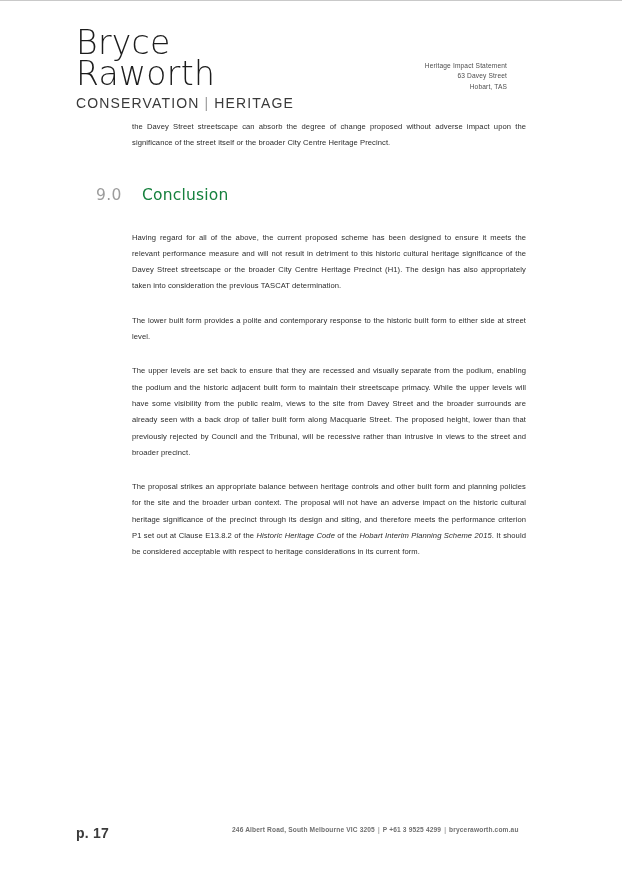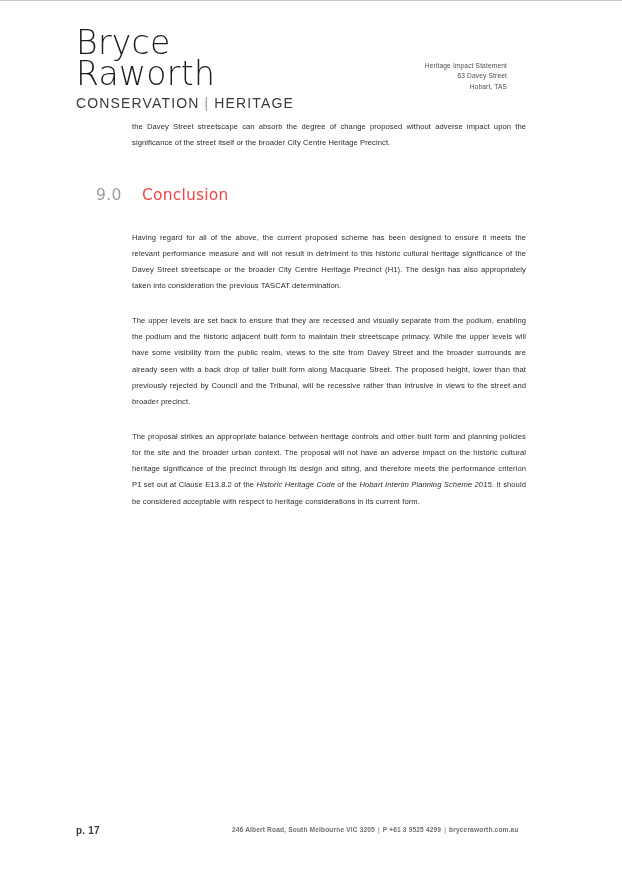--- a/index.html
+++ b/index.html
@@ -103,38 +103,38 @@
     color: #9c9c9c;
     letter-spacing: 0.4px;
     font-family: "DejaVu Sans", sans-serif;
   }
   .section-title {
     position: absolute;
     left: 2px;
     top: 0;
     font-size: 15.5px;
     font-weight: 400;
-    color: #ef4444;
+    color: #15803d;
     letter-spacing: 0.2px;
     font-family: "DejaVu Sans", sans-serif;
   }
 
   
   .footer {
     position: absolute;
     left: 0;
     right: 0;
     bottom: 41px;
     height: 14px;
   }
   .footer-page {
     position: absolute;
     left: 76px;
     top: 0;
-    font-size: 10px;
+    font-size: 14px;
     font-weight: bold;
     color: #3b3b3b;
     letter-spacing: 0.2px;
   }
   .footer-address {
     position: absolute;
     left: 232px;
     top: 1px;
     font-size: 6.6px;
     font-weight: bold;
@@ -170,20 +170,21 @@
   <div class="content">
 
     <p class="body-text">the Davey Street streetscape can absorb the degree of change proposed without adverse impact upon the significance of the street itself or the broader City Centre Heritage Precinct.</p>
 
     <div class="section-heading">
       <span class="section-number">9.0</span>
       <span class="section-title">Conclusion</span>
     </div>
 
     <p class="body-text">Having regard for all of the above, the current proposed scheme has been designed to ensure it meets the relevant performance measure and will not result in detriment to this historic cultural heritage significance of the Davey Street streetscape or the broader City Centre Heritage Precinct (H1).  The design has also appropriately taken into consideration the previous TASCAT determination.</p>
+    <p class="body-text">The lower built form provides a polite and contemporary response to the historic built form to either side at street level.</p>
     <p class="body-text">The upper levels are set back to ensure that they are recessed and visually separate from the podium, enabling the podium and the historic adjacent built form to maintain their streetscape primacy.  While the upper levels will have some visibility from the public realm, views to the site from Davey Street and the broader surrounds are already seen with a back drop of taller built form along Macquarie Street. The proposed height, lower than that previously rejected by Council and the Tribunal, will be recessive rather than intrusive in views to the street and broader precinct.</p>
 
     <p class="body-text last"><span>The proposal strikes an appropriate balance between heritage controls and other built form and planning policies for the site and the broader urban context.  The proposal will not have an adverse impact on the historic cultural heritage significance of the precinct through its design and siting, and therefore meets the performance criterion P1 set out at Clause E13.8.2 of the </span><i>Historic Heritage Code</i><span> of the </span><i>Hobart Interim Planning Scheme 2015</i><span>.  It should be considered acceptable with respect to heritage considerations in its current form.</span></p>
 
   </div>
 
   <div class="footer">
     <div class="footer-page">p. 17</div>
     <div class="footer-address"><span>246 Albert Road, South Melbourne VIC 3205</span><span class="sep">|</span><span>P +61 3 9525 4299</span><span class="sep">|</span><span>bryceraworth.com.au</span></div>
   </div>

